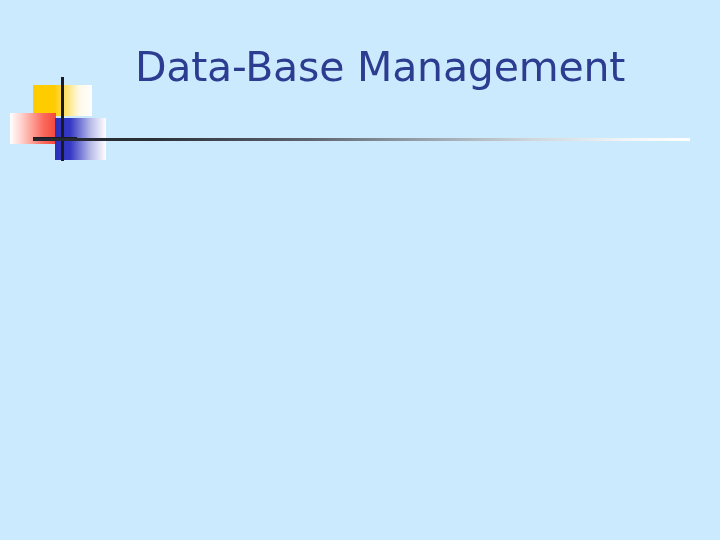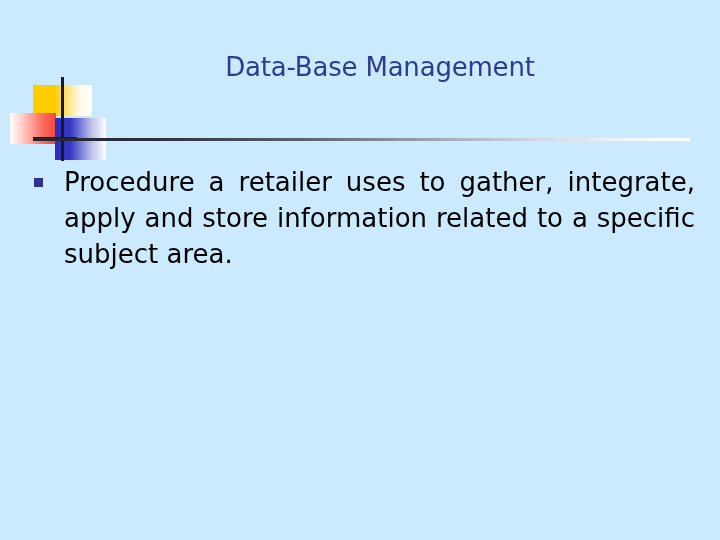--- a/index.html
+++ b/index.html
@@ -23,21 +23,21 @@
   }
 
   
   #slide-title {
     position: absolute;
     left: 60px;
     top: 46px;
     width: 640px;
     text-align: center;
     font-family: "DejaVu Sans", sans-serif;
-    font-size: 26px;
+    font-size: 41px;
     line-height: 42px;
     font-weight: normal;
     color: #2c3c90;
     letter-spacing: -0.2px;
     white-space: nowrap;
   }
 
   
   #decor {
     position: absolute;
@@ -164,21 +164,17 @@
     <div id="decor-vline" style="background: rgb(26, 26, 36);"></div>
     <div id="decor-hline" style="background: rgb(26, 26, 36);"></div>
   </div>
 
   <div id="slide-title" style="color: rgb(44, 60, 144);">Data-Base Management</div>
 
   <div id="divider"></div>
 
   <div id="body-content">
 
-    <div class="bullet-block" id="bullet-1" style="color: rgb(0, 0, 0);">
-      <span class="bullet-marker" style="background: rgb(46, 49, 146);"></span>
-      <span class="bullet-text">Procedure a retailer uses to gather, integrate, apply and store information related to a specific subject area.</span>
-    </div>
 
 
   </div>
 
 </div>
 
 </body></html>

